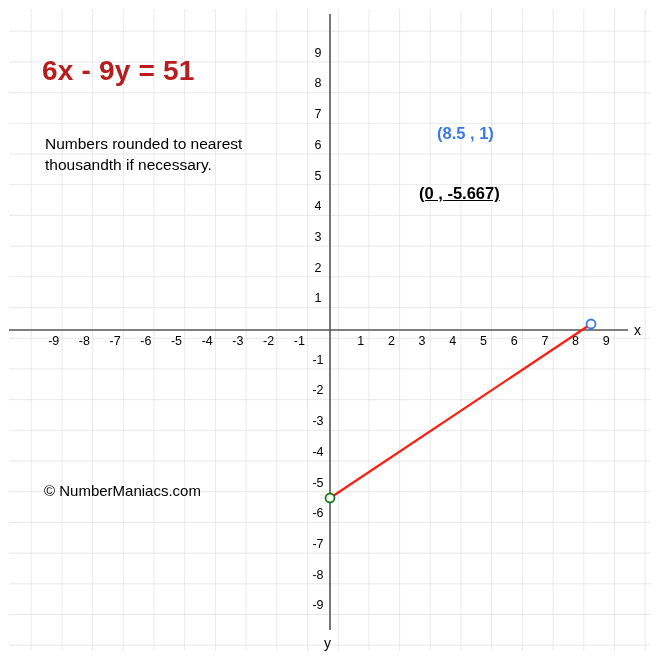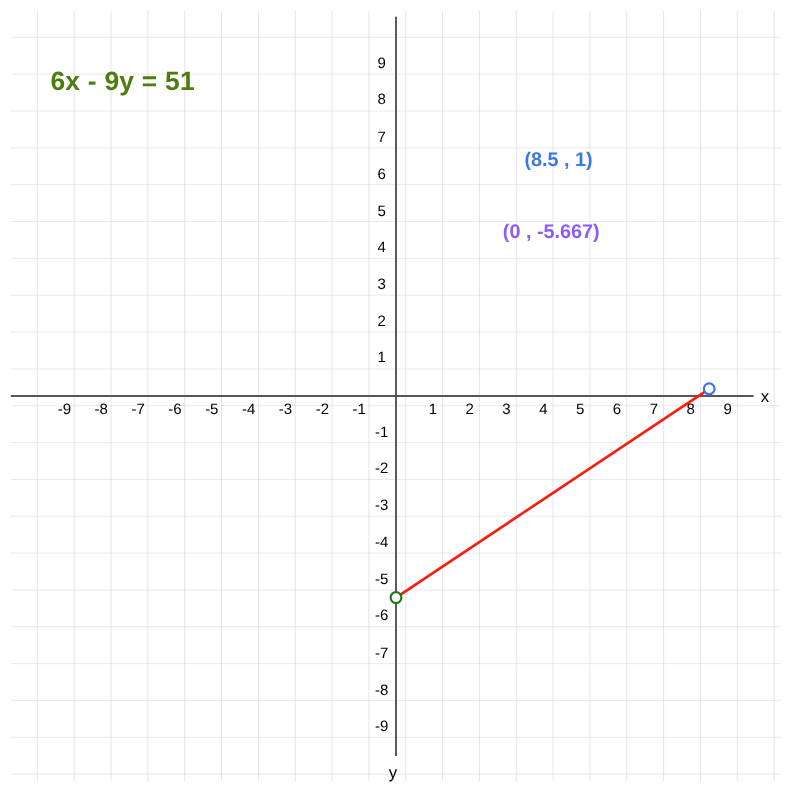--- a/index.html
+++ b/index.html
@@ -21,23 +21,23 @@
     position: absolute;
     left: 0;
     top: 0;
     width: 660px;
     height: 660px;
   }
   .eq-title {
     position: absolute;
     left: 42px;
     top: 55px;
-    font-size: 22px;
+    font-size: 28px;
     font-weight: bold;
-    color: #4d7c0f;
+    color: #b91c1c;
     letter-spacing: 0.2px;
   }
   .note {
     position: absolute;
     left: 45px;
     top: 133px;
     font-size: 15.5px;
     color: #000000;
     line-height: 21px;
     width: 210px;
@@ -56,21 +56,22 @@
     font-size: 16.5px;
     font-weight: bold;
     color: #3b78e7;
   }
   .label-y-int {
     position: absolute;
     left: 419px;
     top: 184px;
     font-size: 16.5px;
     font-weight: bold;
-    color: #8b5cf6;
+    color: #000000;
+    text-decoration: underline;
   }
   .axis-name {
     position: absolute;
     font-size: 14px;
     color: #000000;
   }
   #x-axis-name { left: 634px; top: 322px; }
   #y-axis-name { left: 324px; top: 635px; }
   .tick-label {
     position: absolute;
@@ -95,20 +96,22 @@
     <line x1="9" y1="330" x2="628" y2="330" stroke="#555555" stroke-width="1.6"></line>
     <line x1="330" y1="14" x2="330" y2="630" stroke="#555555" stroke-width="1.6"></line>
 
     <line x1="330" y1="498" x2="591" y2="324" stroke="#fc1c11" stroke-width="2.2"></line>
 
     <circle cx="591" cy="324" r="4.5" fill="#ffffff" stroke="#3b78e7" stroke-width="1.8"></circle>
     <circle cx="330" cy="498" r="4.5" fill="#ffffff" stroke="#1a7a1a" stroke-width="1.8"></circle>
   </svg>
 
   <div class="eq-title">6x - 9y = 51</div>
+  <div class="note">Numbers rounded to nearest thousandth if necessary.</div>
+  <div class="credit">© NumberManiacs.com</div>
 
   <div class="label-x-int">(8.5 , 1)</div>
   <div class="label-y-int">(0 , -5.667)</div>
 
   <div class="axis-name" id="x-axis-name">x</div>
   <div class="axis-name" id="y-axis-name">y</div>
 
   <div id="xticks">
       <div class="tick-label" style="left: 53.7px; top: 334px;">-9</div>
       <div class="tick-label" style="left: 84.4px; top: 334px;">-8</div>

